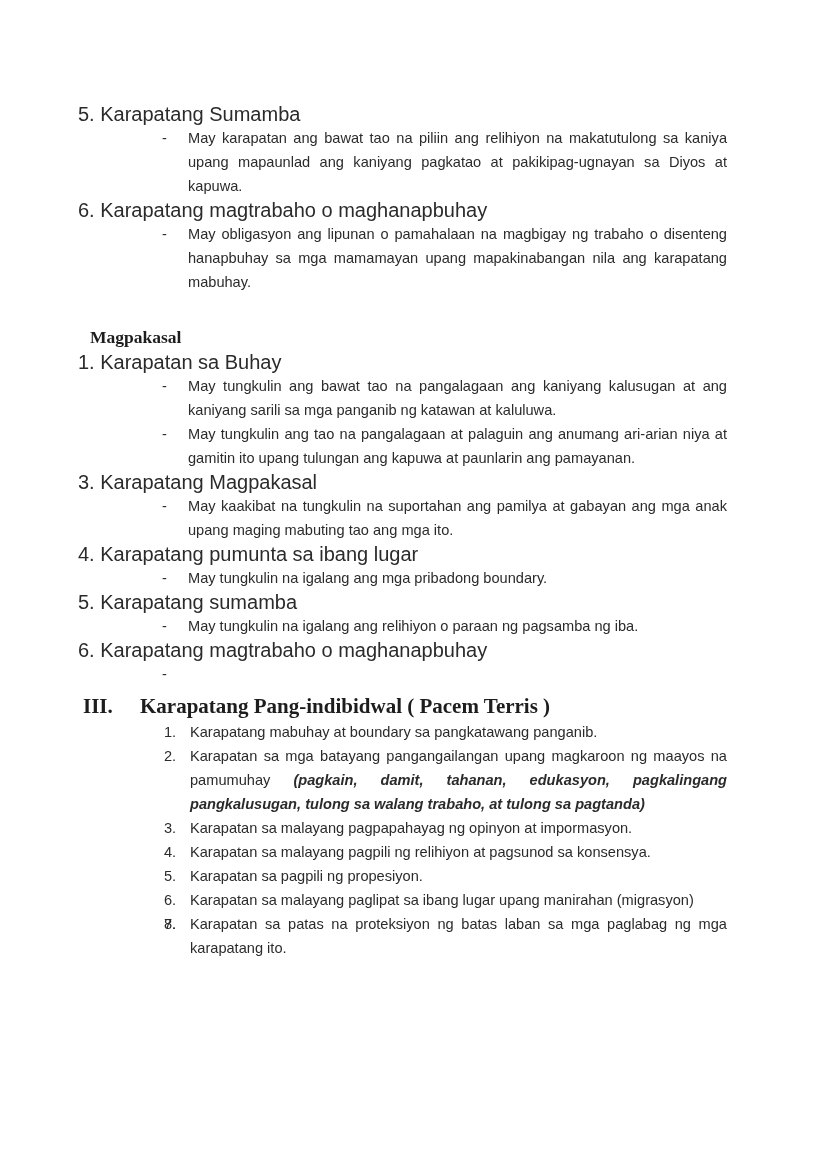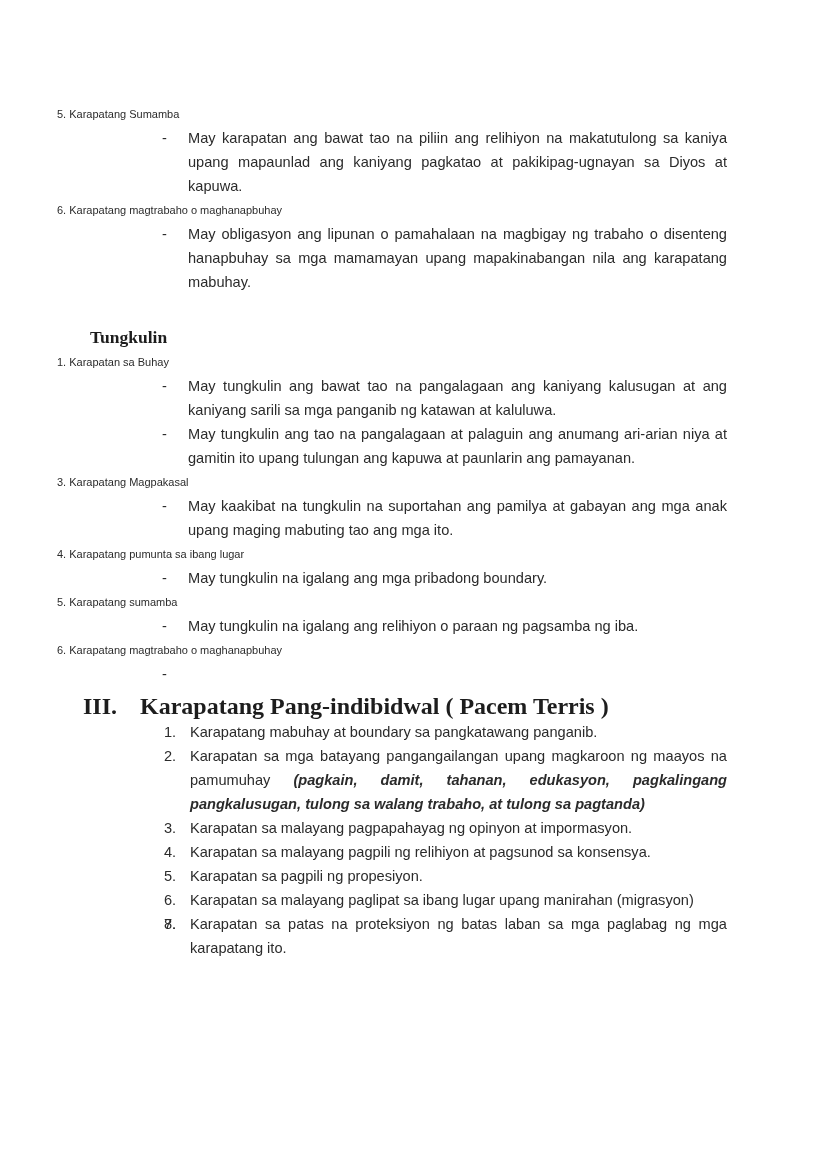--- a/index.html
+++ b/index.html
@@ -31,22 +31,22 @@
     position: absolute;
     left: 0;
     top: 0;
     width: 828px;
   }
 
   
   .num-head {
     position: relative;
     margin: 0;
-    padding: 0 0 0 57px;
-    font-size: 11px;
+    padding: 0 0 0 78px;
+    font-size: 20px;
     line-height: 24px;
     font-weight: 400;
     color: #2b2b2b;
     white-space: nowrap;
   }
 
   
   .dash-item {
     position: relative;
     margin: 0;
@@ -82,21 +82,21 @@
     white-space: nowrap;
   }
 
   
   .roman-head {
     position: relative;
     margin: 0;
     padding: 0 0 0 83px;
     font-family: "Liberation Serif", serif;
     font-weight: 700;
-    font-size: 24px;
+    font-size: 21px;
     line-height: 28px;
     color: #1d1d1d;
     white-space: nowrap;
   }
   .roman-head .rn {
     display: inline-block;
     width: 57px;
   }
 
   
@@ -155,21 +155,21 @@
       <p class="dash-item">
         <span class="dash">-</span>
         <span class="txt">May obligasyon ang lipunan o pamahalaan na magbigay ng trabaho o disenteng hanapbuhay sa mga mamamayan upang mapakinabangan nila ang karapatang mabuhay.</span>
       </p>
     </div>
 
     <div class="gap-lg"></div>
 
     <div>
 
-      <p class="serif-label">Tungkulin</p>
+      <p class="serif-label">Magpakasal</p>
 
       <p class="num-head">
         <span>1.</span>
         <span>Karapatan sa Buhay</span>
       </p>
       <p class="dash-item">
         <span class="dash">-</span>
         <span class="txt">May tungkulin ang bawat tao na pangalagaan ang kaniyang kalusugan at ang kaniyang sarili sa mga panganib ng katawan at kaluluwa.</span>
       </p>
 

